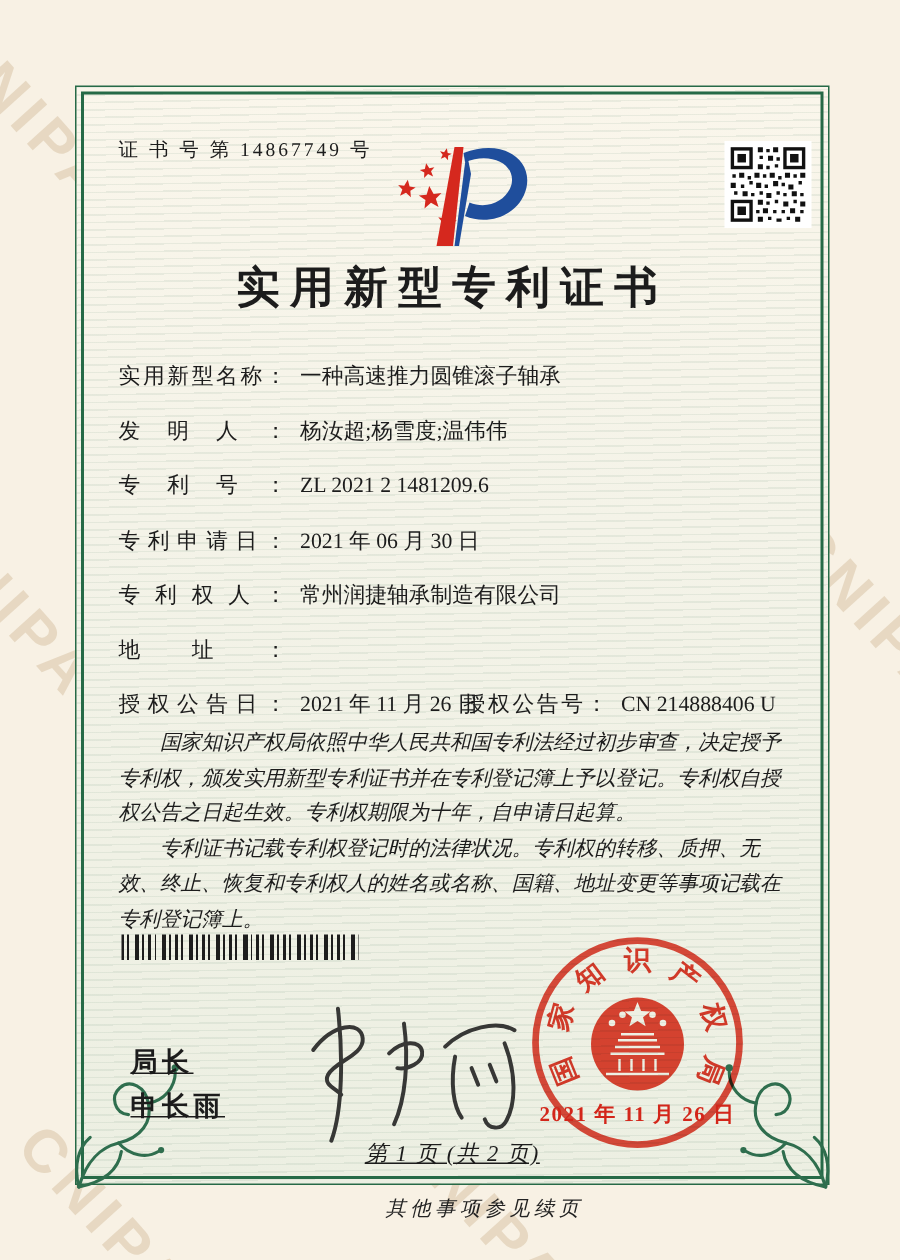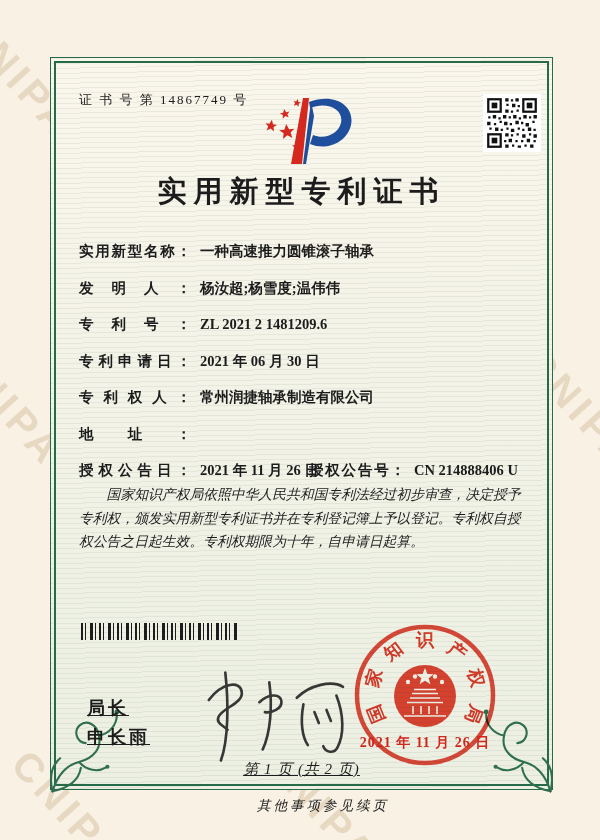--- a/index.html
+++ b/index.html
@@ -21,21 +21,21 @@
   .orn-l{left:-6px;bottom:-8px;}
   .orn-r{right:-6px;bottom:-8px;transform:scaleX(-1);}
   
   .cert-no{position:absolute;left:28px;top:33px;font-size:13px;letter-spacing:2px;}
   .logo{position:absolute;left:205px;top:36px;width:100px;height:74px;}
   .qr{position:absolute;left:432px;top:36px;width:52px;height:52px;background:#fff;padding:3px;}
   .title{position:absolute;left:0;top:114px;width:100%;text-align:center;
          font-size:29px;font-weight:bold;letter-spacing:7px;}
   
   .fields{position:absolute;left:28px;right:22px;top:183px;font-size:14.5px;}
-  .frow{display:flex;margin-bottom:16.5px;line-height:20px;position:relative;font-weight:bold;}
+  .frow{display:flex;margin-bottom:16.5px;line-height:20px;position:relative;}
   .flabel{display:inline-block;width:112px;flex:0 0 112px;text-align:justify;text-align-last:justify;}
   .fvalue{margin-left:9px;white-space:nowrap;}
   .grant-group{position:absolute;left:230px;top:0;display:flex;}
   .glabel{display:inline-block;width:96px;text-align:justify;text-align-last:justify;}
   
   .paras{position:absolute;left:28px;right:25px;top:425px;font-size:13.8px;line-height:23.5px;
          font-style:italic;}
   .paras p{margin:0;text-indent:2em;}
   
   .barcode{position:absolute;left:30px;top:565px;width:158px;height:17px;
@@ -172,20 +172,21 @@
         <span class="fvalue">2021 年 11 月 26 日</span>
         <span class="grant-group">
           <span class="glabel">授权公告号：</span>
           <span class="fvalue">CN 214888406 U</span>
         </span>
       </div>
     </div>
 
     <div class="paras">
       <p>国家知识产权局依照中华人民共和国专利法经过初步审查，决定授予专利权，颁发实用新型专利证书并在专利登记簿上予以登记。专利权自授权公告之日起生效。专利权期限为十年，自申请日起算。</p>
+      <p>专利证书记载专利权登记时的法律状况。专利权的转移、质押、无效、终止、恢复和专利权人的姓名或名称、国籍、地址变更等事项记载在专利登记簿上。</p>
     </div>
 
     <div class="barcode"></div>
 
     <div class="director">
       <div>局长</div>
       <div>申长雨</div>
     </div>
 
     <svg class="signature" viewBox="0 0 150 100">

